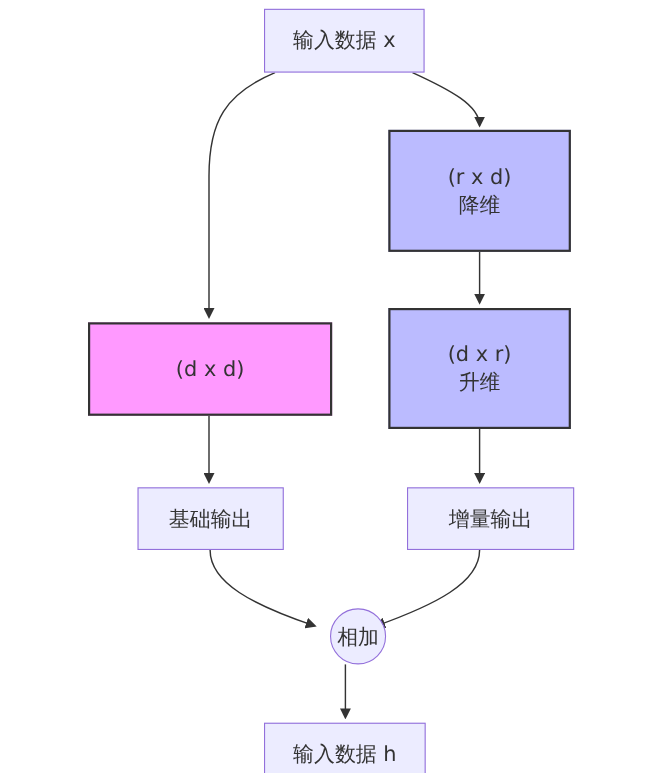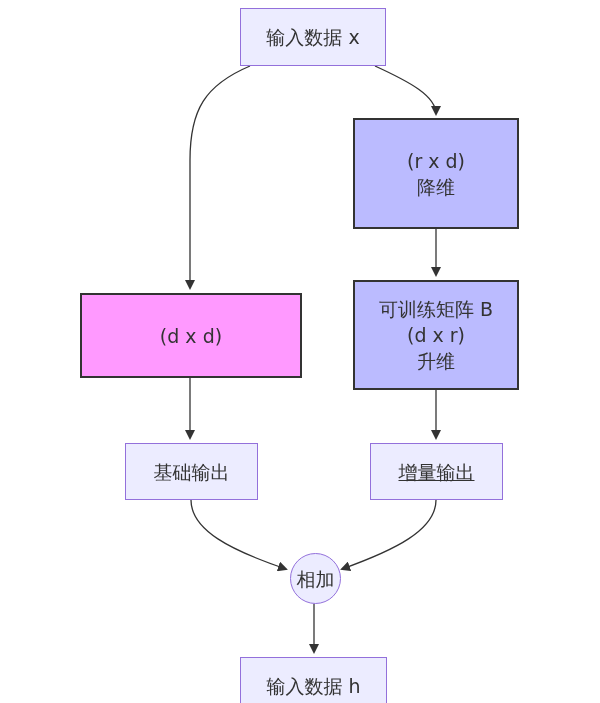--- a/index.html
+++ b/index.html
@@ -40,32 +40,31 @@
 <div class="node trainable" style="left:353px;top:118px;width:166px;height:111px;">
   <span>(r x d)</span>
   <span>降维</span>
 </div>
 
 <div class="node frozen" style="left:80px;top:293px;width:222px;height:85px;">
   <span>(d x d)</span>
 </div>
 
 <div class="node trainable" style="left:353px;top:280px;width:166px;height:110px;">
-  <span>可训练矩阵 B</span>
   <span>(d x r)</span>
   <span>升维</span>
 </div>
 
 <div class="node default" style="left:125px;top:443px;width:133px;height:57px;">
   <span>基础输出</span>
 </div>
 
-<div class="node default" style="left:370px;top:443px;width:133px;height:57px;text-decoration:underline;">
+<div class="node default" style="left:370px;top:443px;width:152px;height:57px;">
   <span>增量输出</span>
 </div>
 
-<div class="node default circle" style="left:290px;top:553px;width:51px;height:51px;">
+<div class="node default circle" style="left:300px;top:553px;width:51px;height:51px;">
   <span>相加</span>
 </div>
 
 <div class="node default" style="left:240px;top:657px;width:147px;height:58px;">
   <span>输入数据 h</span>
 </div>
 
 </body></html>

